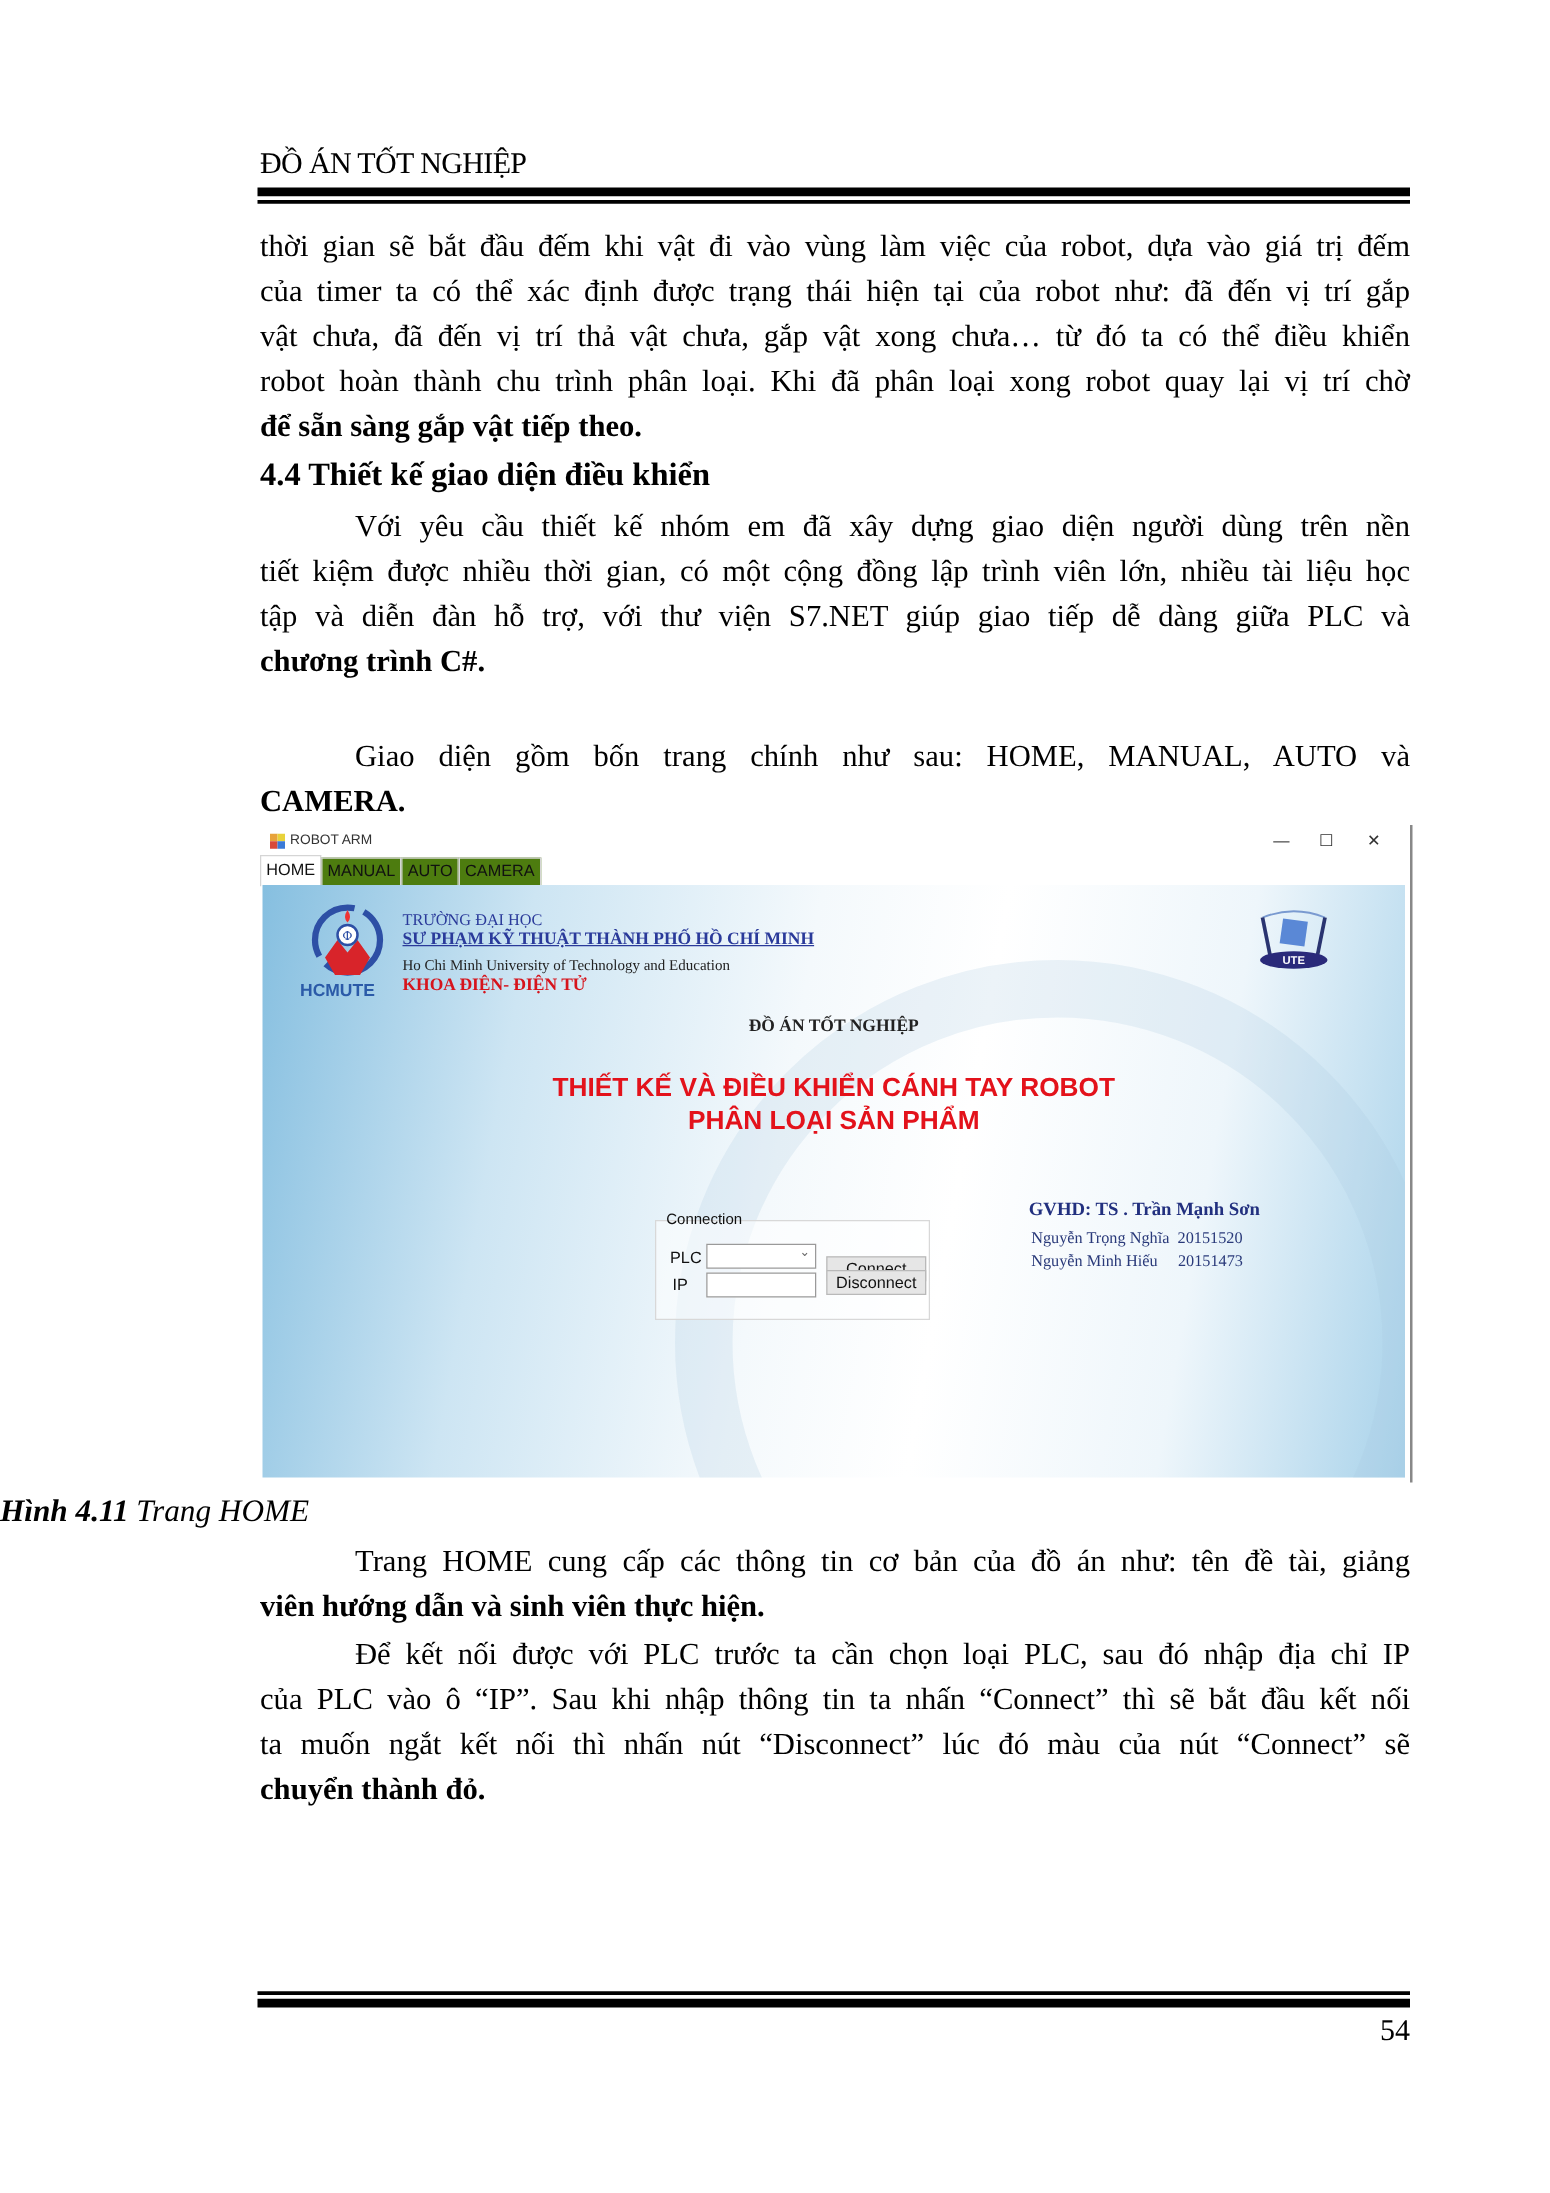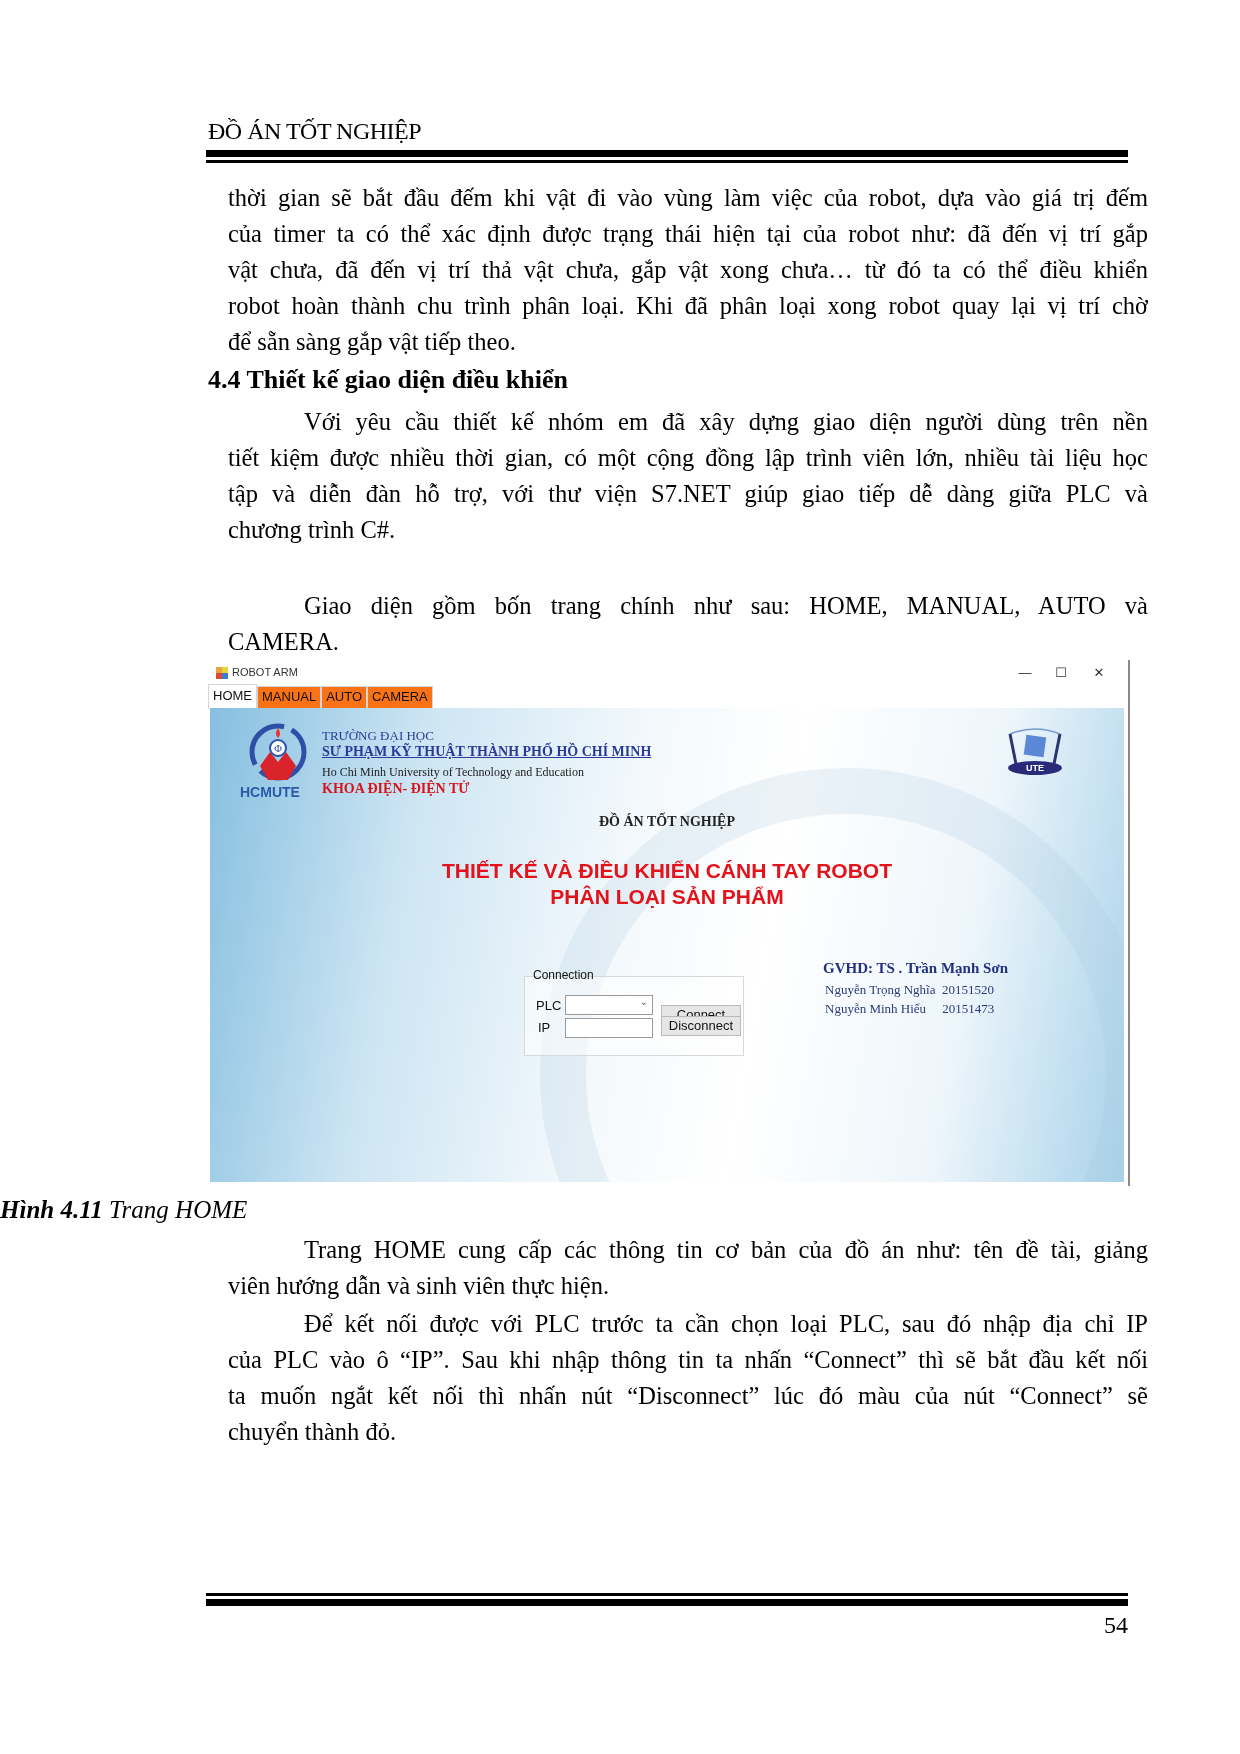--- a/index.html
+++ b/index.html
@@ -1,38 +1,38 @@
 <!DOCTYPE html>
 <html><head>
 <meta charset="utf-8">
 <style>
   html,body{margin:0;padding:0;background:#fff;}
   body{width:1240px;height:1754px;position:relative;overflow:hidden;font-family:"Liberation Serif","DejaVu Serif",serif;color:#000;}
   .abs{position:absolute;}
   .running-head{left:208px;top:118px;font-size:24px;letter-spacing:-0.5px;}
   .rule-thick{left:206px;width:922px;height:7px;background:#000;}
   .rule-thin{left:206px;width:922px;height:3px;background:#000;}
-  .para{left:208px;width:920px;font-size:24.5px;line-height:36px;text-align:justify;margin-left:20px;}
+  .para{left:208px;width:920px;font-size:24.5px;line-height:36px;text-align:justify;}
   .para .line{display:block;white-space:nowrap;text-align-last:justify;text-align:justify;}
-  .para .line.last{text-align-last:left;}
+  .para .line.last{text-align-last:left;font-weight:bold;}
   .indent{padding-left:76px;}
   .heading{left:208px;top:365px;font-size:26px;font-weight:bold;}
   .caption{left:0;width:1034px;top:1196px;text-align:left;font-size:25px;font-style:italic;}
   .caption b{font-weight:bold;}
   .page-num{right:112px;top:1612px;font-size:24px;}
 
   
   .window{left:208px;top:660px;width:920px;height:526px;background:#fff;border-right:2px solid #888;}
   .titlebar{position:absolute;left:0;top:0;width:100%;height:26px;font-family:"Liberation Sans",sans-serif;font-size:11px;color:#333;}
   .app-icon{position:absolute;left:8px;top:7px;width:12px;height:12px;}
   .app-icon i{position:absolute;width:6px;height:6px;}
   .title-text{position:absolute;left:24px;top:6px;}
   .winbtn{position:absolute;top:2px;width:34px;height:22px;text-align:center;line-height:22px;font-size:13px;color:#333;cursor:pointer;}
   .tabs{position:absolute;left:0;top:26px;height:22px;display:flex;font-family:"Liberation Sans",sans-serif;font-size:13px;}
-  .tab{padding:2px 4px 0;height:19px;border:1px solid #d5d5d5;border-bottom:none;background:#f97316;color:#111;cursor:pointer;}
+  .tab{padding:2px 4px 0;height:19px;border:1px solid #d5d5d5;border-bottom:none;background:#4d7c0f;color:#111;cursor:pointer;}
   .tab.active{background:#fff;height:21px;margin-top:-2px;padding-top:3px;}
   .content{position:absolute;left:2px;top:48px;width:914px;height:474px;overflow:hidden;
     background:linear-gradient(100deg,#86bfe0 0%,#cde5f3 22%,#f4f9fc 45%,#ffffff 60%,#eef6fb 80%,#a8d2ea 100%);}
   .gear{position:absolute;left:330px;top:60px;width:520px;height:520px;border-radius:50%;border:46px solid rgba(170,200,225,0.22);}
   .logo-hcmute{position:absolute;left:38px;top:14px;width:60px;height:80px;}
   .hcmute-text{position:absolute;left:30px;top:76px;font-family:"Liberation Sans",sans-serif;font-weight:bold;font-size:14px;color:#2b5aa8;}
   .uni1{position:absolute;left:112px;top:20px;font-size:13px;color:#2a3a9a;}
   .uni2{position:absolute;left:112px;top:36px;font-size:14px;font-weight:bold;color:#2a3a9a;text-decoration:underline;}
   .uni3{position:absolute;left:112px;top:57px;font-size:12px;color:#222;}
   .uni4{position:absolute;left:112px;top:73px;font-size:14px;font-weight:bold;color:#d6141c;}

